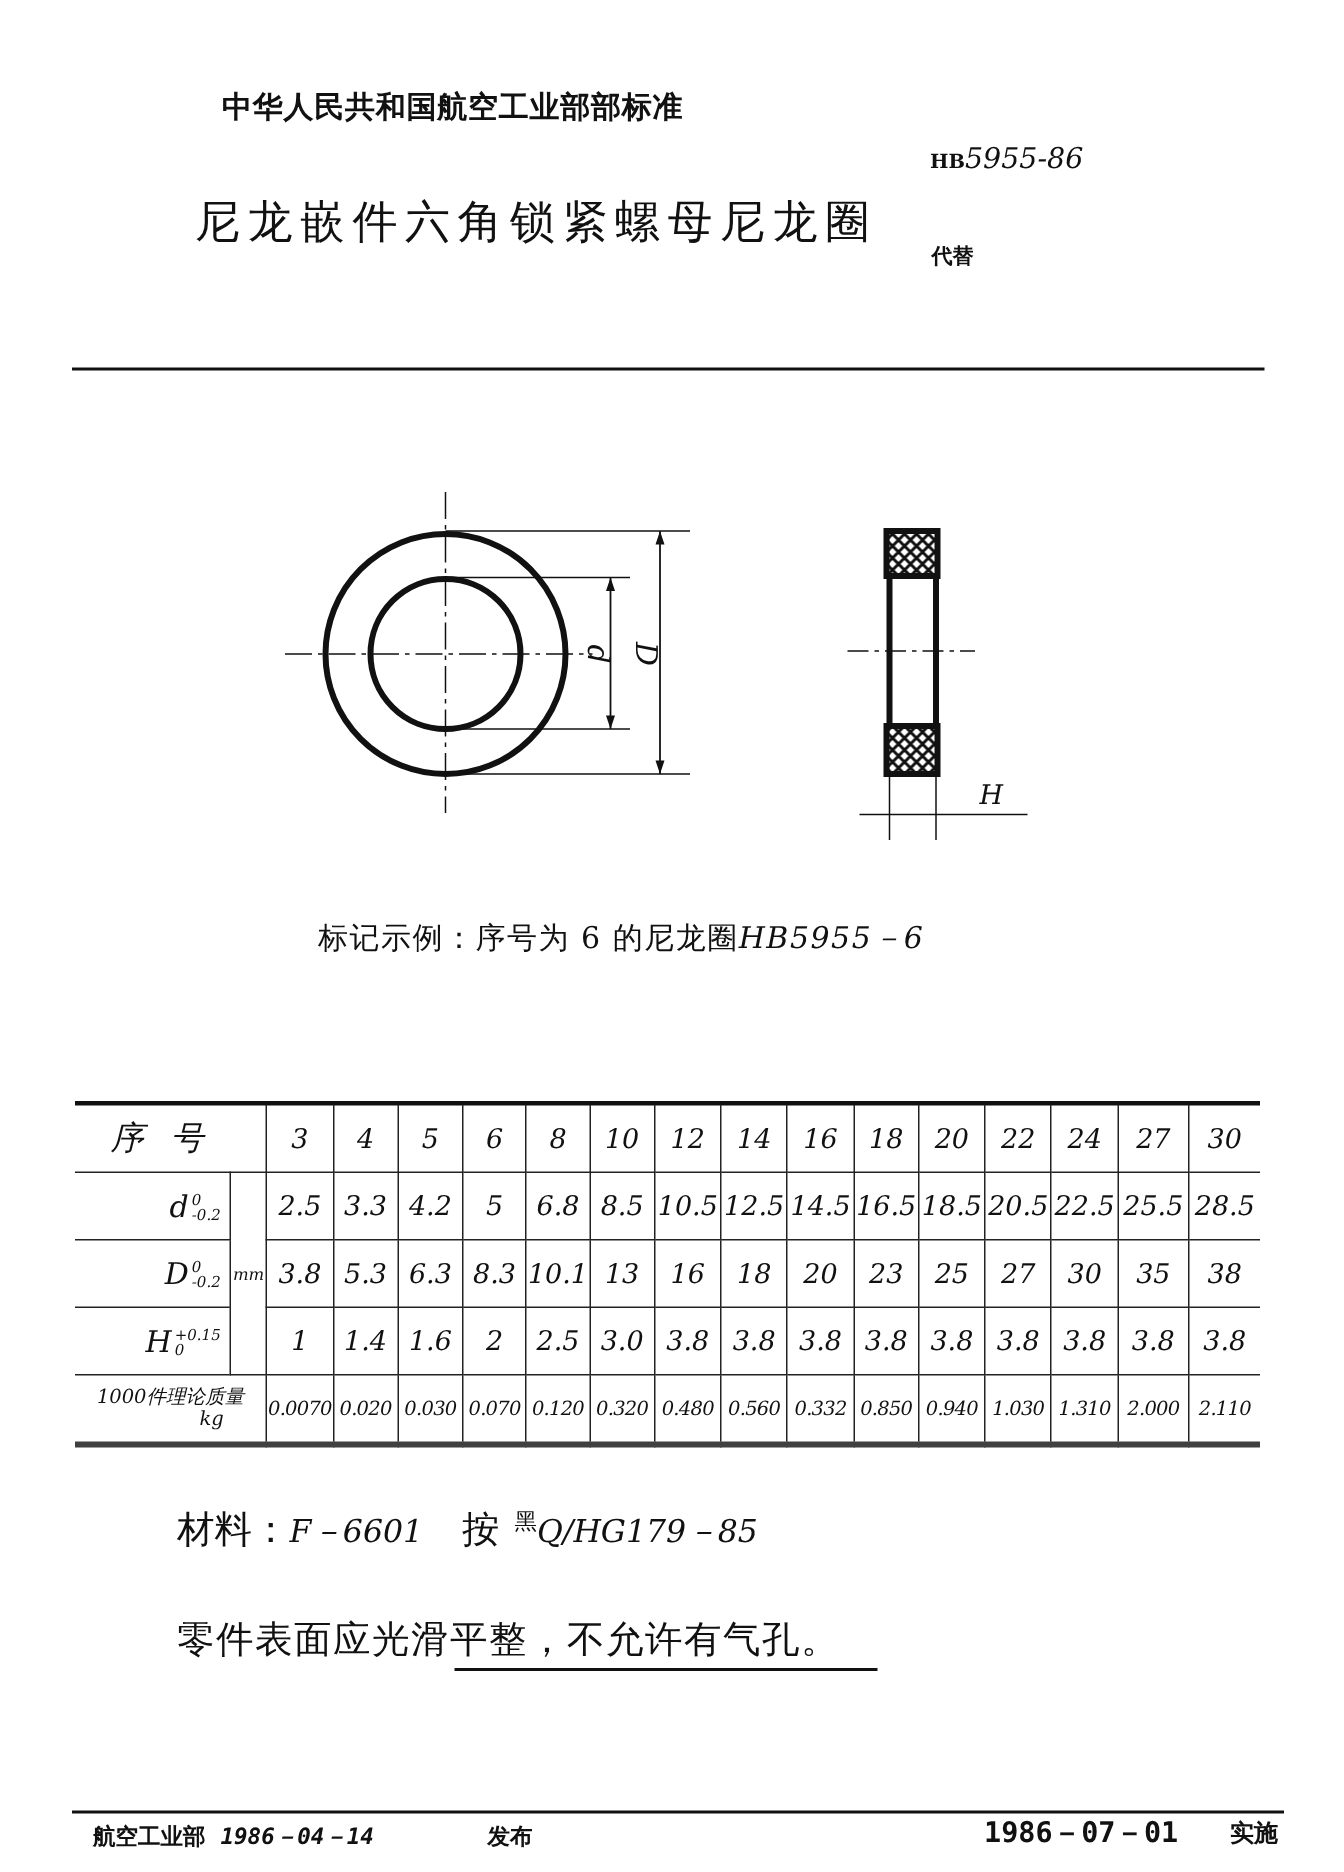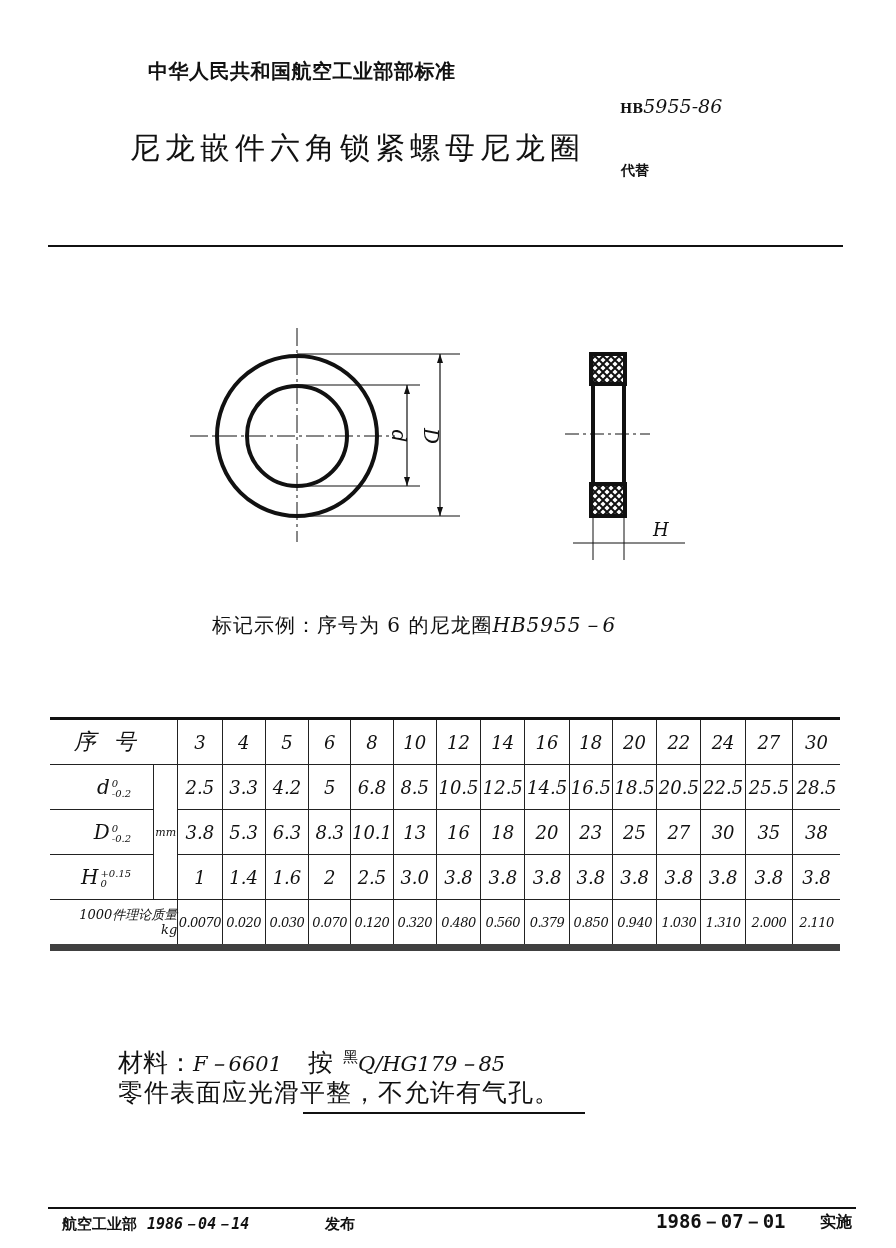--- a/index.html
+++ b/index.html
@@ -13,34 +13,34 @@
   .std-code { left:620px; top:95px; font-size:19px; }
   .std-code .prefix { font-family:"DejaVu Serif", serif; font-weight:bold; font-size:13px; margin-right:0; }
   .std-code .num { font-family:"DejaVu Serif", serif; font-style:italic; font-size:19px;margin-top:32px; }
   .replaces { left:621px; top:162px; font-size:14px; font-weight:bold; }
 
   .rule-top { left:48px; top:245px; width:795px; height:2px; background:#111; }
 
   .caption { left:212px; top:612px; font-size:20px; letter-spacing:1px; font-family:"DejaVu Serif", serif; }
   .caption .code { font-style:italic; }
 
-  table.spec { position:absolute; left:50px; top:717px; width:790px; border-collapse:collapse;
-               border-top:3px solid #111; border-bottom:7px solid #404040; }
+  table.spec { position:absolute; left:50px; top:734px; width:790px; border-collapse:collapse;
+               border-top:3px solid #111; border-bottom:4px solid #404040; }
   table.spec td { border:1.5px solid #222; text-align:center; font-family:"DejaVu Serif", serif;
                   font-style:italic; font-size:18px; height:44px; padding:0; }
   table.spec tr td:first-child { border-left:none; }
   table.spec tr td:last-child { border-right:none; }
-  table.spec td.rowlabel { font-size:20px; text-align:right; padding-right:22px;font-style:italic; }
+  table.spec td.rowlabel { font-size:20px; text-align:right; padding-right:6px;font-style:italic; }
   table.spec td.hdr { font-size:22px; letter-spacing:18px; text-align:center; }
   table.spec td.unit { font-size:11px; width:22px; vertical-align:middle;margin-left:47px; }
   table.spec td.mass { font-size:13px; letter-spacing:-0.5px; }
-  table.spec td.masslabel { font-size:13px; line-height:15px; text-align:right; padding-left:0; }
+  table.spec td.masslabel { font-size:13px; line-height:15px; text-align:center; padding-left:0; }
   .tolbox { display:inline-block; vertical-align:middle; line-height:10px; font-size:10px; text-align:left; margin-left:2px; }
 
-  .note1 { left:118px; top:1046px; font-size:25px; font-family:"DejaVu Serif", serif; }
+  .note1 { left:118px; top:1003px; font-size:25px; font-family:"DejaVu Serif", serif; }
   .note1 .hw { font-size:21px; }
   .note1 .super { font-size:15px; position:relative; top:-9px; margin-left:10px; }
   .note2 { left:118px; top:1076px; font-size:25px; letter-spacing:1px; font-family:"DejaVu Serif", serif; }
   .rule-short { left:303px; top:1112px; width:282px; height:2px; background:#111; }
 
   .rule-footer { left:48px; top:1207px; width:808px; height:2px; background:#111; }
   .footer-left { left:62px; top:1215px; font-size:15px; font-weight:bold; }
   .footer-left .date { font-family:"DejaVu Sans Mono", monospace; font-weight:bold; margin-left:10px; font-style:italic; }
   .footer-publish { left:325px; top:1215px; font-size:15px; font-weight:bold; }
   .footer-date2 { left:656px; top:1209px; font-size:19px; font-weight:bold; font-family:"DejaVu Sans Mono", monospace;text-align:center; }
@@ -202,21 +202,21 @@
   <tr>
     <td class="masslabel" colspan="2"><span>1000件理论质量</span><br><span style="margin-left:55px">kg</span></td>
     <td class="mass">0.0070</td>
     <td class="mass">0.020</td>
     <td class="mass">0.030</td>
     <td class="mass">0.070</td>
     <td class="mass">0.120</td>
     <td class="mass">0.320</td>
     <td class="mass">0.480</td>
     <td class="mass">0.560</td>
-    <td class="mass">0.379</td>
+    <td class="mass">0.332</td>
     <td class="mass">0.850</td>
     <td class="mass">0.940</td>
     <td class="mass">1.030</td>
     <td class="mass">1.310</td>
     <td class="mass">2.000</td>
     <td class="mass">2.110</td>
   </tr>
 </tbody>
   </table>
 

